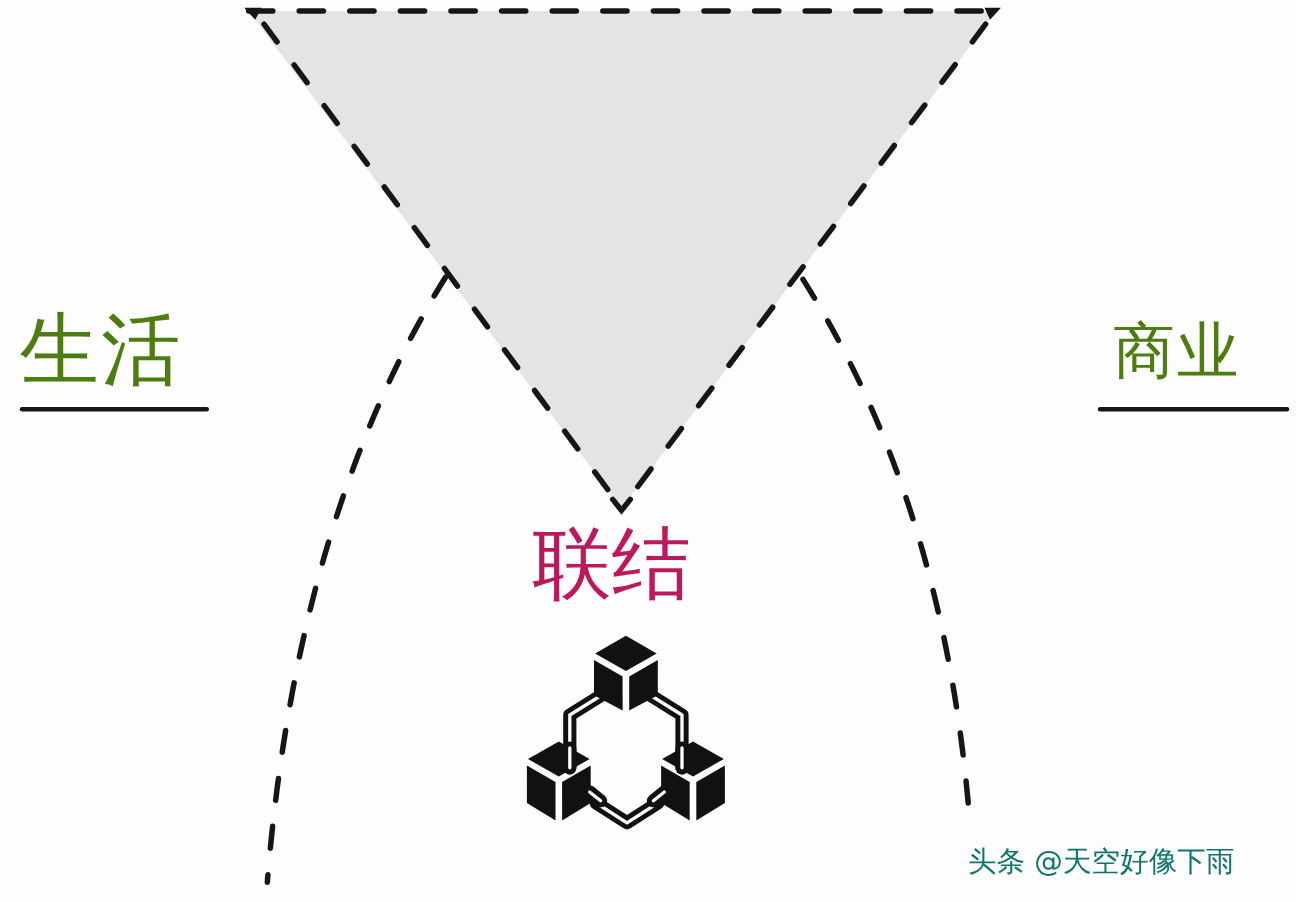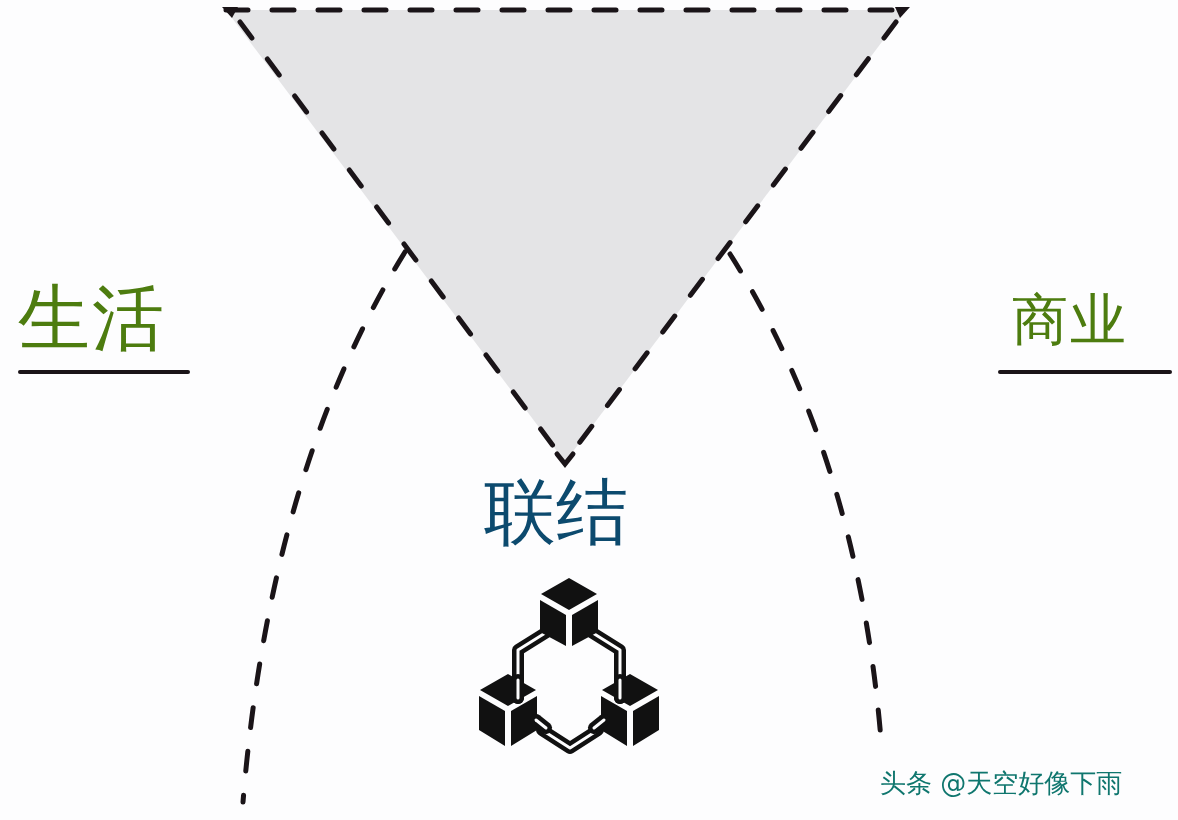--- a/index.html
+++ b/index.html
@@ -15,21 +15,21 @@
     color: #4d7c0f;
     font-family: "DejaVu Sans", sans-serif;
     line-height: 1;
     white-space: nowrap;
   }
   .label-left { left: 18px; top: 282px; font-size: 72px; letter-spacing: 2px; }
   .label-right { left: 1000px; top: 292px; font-size: 56px; letter-spacing: 2px; margin-left: 12px; }
   .underline { position: absolute; height: 4px; background: #1a1418; border-radius: 2px; }
   .ul-left { left: 18px; top: 370px; width: 172px; }
   .ul-right { left: 998px; top: 370px; width: 174px; }
-  .label-center { left: 484px; top: 476px; font-size: 72px; color: #0c4a6e; }
+  .label-center { left: 484px; top: 476px; font-size: 72px; color: #be185d; }
   .watermark {
     position: absolute; left: 880px; top: 766px;
     font-size: 26px; color: #0f766e;
     font-family: "DejaVu Sans", sans-serif;
   }
   .icon-wrap { position: absolute; left: 470px; top: 570px; width: 200px; height: 190px; }
 </style>
 </head>
 <body>
 

